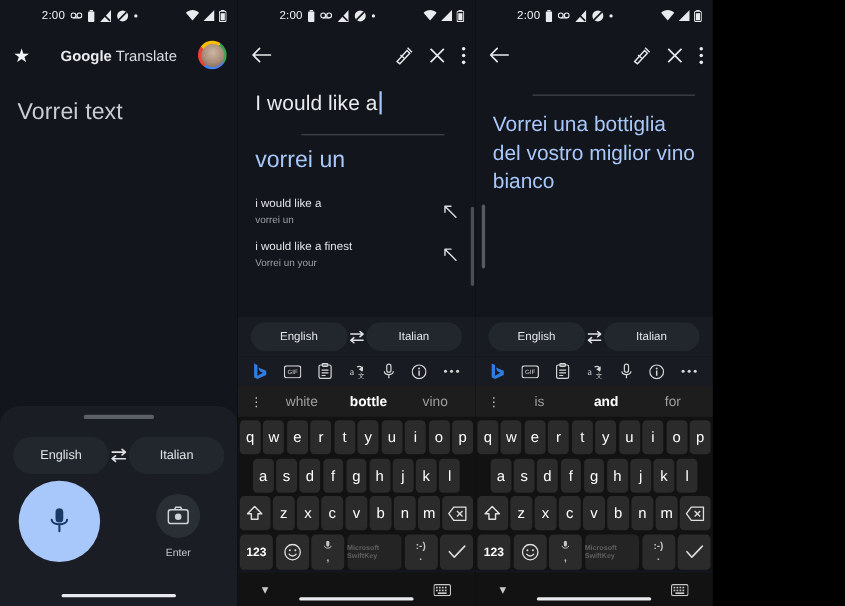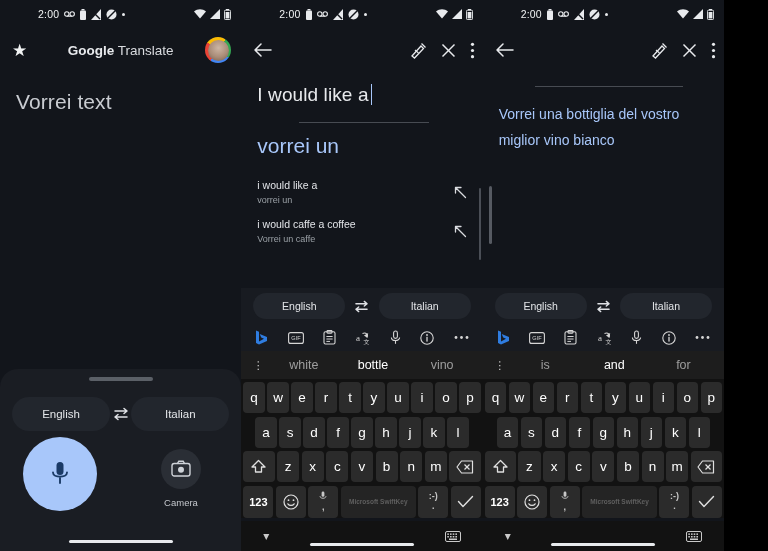--- a/index.html
+++ b/index.html
@@ -2,21 +2,21 @@
 <html><head>
 <meta charset="utf-8">
 <style>
   * { box-sizing: border-box; margin: 0; padding: 0; }
   html, body {
     width: 768px; height: 551px;
     background: #000;
     font-family: "Liberation Sans", sans-serif;
     overflow: hidden;
   }
-  .stage { position: relative; width: 724px; height: 551px; display: flex; }
+  .stage { position: relative; width: 648px; height: 551px; display: flex; }
   .panel { position: relative; width: 256px; height: 551px; overflow: hidden; background: #13161c; }
   .panel.p1 { background: #12151b; }
   .panel.p2 { background: #12151b; }
   .panel.p3 { background: #12151b; }
 
   
   .statusbar {
     height: 28px; display: flex; align-items: center;
     padding: 0 10px; font-size: 10px; color: #e8eaed; position: relative;
   }
@@ -105,21 +105,21 @@
   .caret {
     display: inline-block; width: 1.6px; height: 21px; background: #a8c7fa;
     vertical-align: -4px; margin-left: 2px;
   }
   .divider {
     height: 1px; background: #474b52; margin: 14px 0 0 0;
     width: 130px; margin-left: 58px;
   }
   .divider.wide { width: 148px; margin-left: 52px; }
   .tgt-text {
-    margin: 14px 16px 0; font-size: 14px; line-height: 26px; color: #a8c7fa; font-weight: 400;
+    margin: 14px 16px 0; font-size: 19px; line-height: 26px; color: #a8c7fa; font-weight: 400;
   }
   .tgt-small { margin: 10px 16px 0; font-size: 21px; color: #a8c7fa; line-height: 26px; }
 
   .suggestions { margin: 14px 0 0 0; }
   .sugg-row {
     display: flex; align-items: center; justify-content: space-between;
     padding: 5px 16px 5px 16px;
   }
   .sugg-main { font-size: 10.5px; color: #e2e4e8; line-height: 15px; }
   .sugg-sub { font-size: 9px; color: #9aa0a6; line-height: 14px; }
@@ -144,21 +144,21 @@
   .kb-toolbar {
     height: 27px; display: flex; align-items: center; justify-content: space-between;
     padding: 0 14px; background: #181b21;
   }
   .kb-suggest {
     height: 28px; display: flex; align-items: center; background: #1d1d1d;
     padding: 0 6px;
   }
   .kb-suggest .expand { width: 22px; text-align: center; color: #cfcfcf; font-size: 11px; }
   .kb-suggest .sg { flex: 1; text-align: center; font-size: 12.5px; color: #9e9e9e; }
-  .kb-suggest .sg.active { color: #fff; font-weight: normal; }
+  .kb-suggest .sg.active { color: #fff; font-weight: bold; }
 
   .kb { background: #121212; padding: 3px 2px 0; }
   .kb-row { display: flex; justify-content: center; gap: 2.5px; margin-bottom: 3.5px; }
   .key {
     background: #2b2b2b; border-radius: 4px; height: 31px;
     display: flex; align-items: center; justify-content: center;
     font-size: 13.5px; color: #fff;
   }
   .k1 { width: 23.4px; }
   .krow2 { padding: 0 12px; }
@@ -263,21 +263,21 @@
           <div class="lbl"></div>
         </div>
         <div class="act">
           <div class="circ">
             <svg width="20" height="18" viewBox="0 0 20 18">
                 <rect x="1" y="3.5" width="18" height="12.5" rx="2.2" fill="none" stroke="#cfd3d9" stroke-width="1.4"></rect>
                 <path d="M6.5 3.5 L7.8 1.2 H12.2 L13.5 3.5" fill="none" stroke="#cfd3d9" stroke-width="1.4"></path>
                 <circle cx="10" cy="9.8" r="3" fill="#cfd3d9"></circle>
               </svg>
           </div>
-          <div class="lbl">Camera</div>
+          <div class="lbl">Enter</div>
         </div>
       </div>
 
       <div class="navbar-pill"></div>
     </div>
   </div>
 
   <div class="panel p2">
 
     <div class="statusbar">
@@ -349,22 +349,22 @@
         <div>
           <div class="sugg-main">i would like a</div>
           <div class="sugg-sub">vorrei un</div>
         </div>
         <span class="sugg-arrow"><svg width="13" height="13" viewBox="0 0 13 13">
               <path d="M11.5 11.5 L1.5 1.5 M1.5 7 L1.5 1.5 L7 1.5" fill="none" stroke="#dadce0" stroke-width="1.3" stroke-linecap="round" stroke-linejoin="round"></path>
             </svg></span>
       </div>
       <div class="sugg-row">
         <div>
-          <div class="sugg-main">i would caffe a coffee</div>
-          <div class="sugg-sub">Vorrei un caffe</div>
+          <div class="sugg-main">i would like a finest</div>
+          <div class="sugg-sub">Vorrei un your</div>
         </div>
         <span class="sugg-arrow"><svg width="13" height="13" viewBox="0 0 13 13">
               <path d="M11.5 11.5 L1.5 1.5 M1.5 7 L1.5 1.5 L7 1.5" fill="none" stroke="#dadce0" stroke-width="1.3" stroke-linecap="round" stroke-linejoin="round"></path>
             </svg></span>
       </div>
     </div>
 
     <div class="scroll-ind" style="top:188px;height:72px;"></div>
 
     <div class="kb-wrap">

